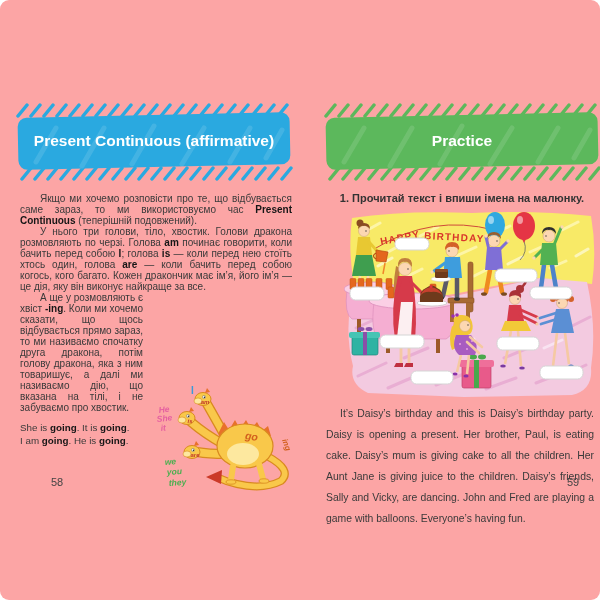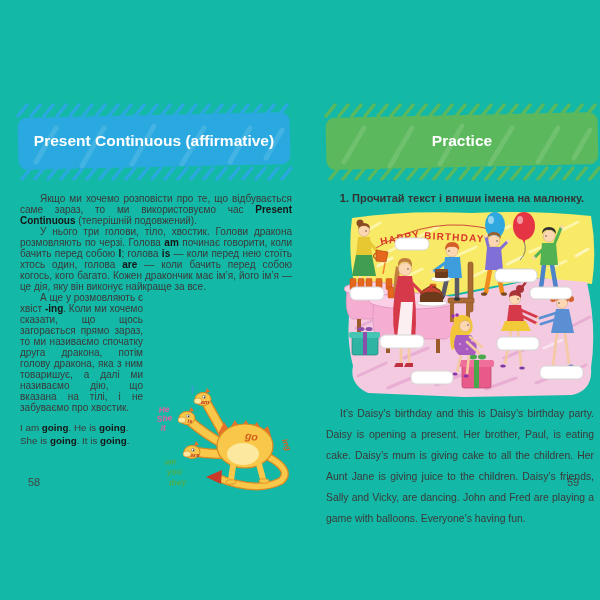--- a/index.html
+++ b/index.html
@@ -1,34 +1,34 @@
 <!DOCTYPE html>
 <html><head>
 <meta charset="utf-8">
 <style>
   html,body{margin:0;padding:0;background:#ffffff;}
-  .spread{position:relative;width:600px;height:600px;background:#14b8a6;overflow:hidden;
-          font-family:"Liberation Sans",sans-serif;color:#3a3a3a;}
+  .spread{position:relative;width:600px;height:600px;background:#fca5a5;overflow:hidden;
+          font-family:"Liberation Sans",sans-serif;color:#3a3a3a;border-radius:9px;}
   .page{position:absolute;top:100px;}
   .page-left{left:12px;width:284px;}
   .page-right{left:320px;width:284px;}
   .header-svg{display:block;}
   .page-text{width:272px;margin:9px 0 8px 8px;font-size:10px;line-height:11px;text-align:justify;}
   .page-text p{margin:0;text-indent:20px;}
   .page-text b{color:#161616;}
   .dragon-space{float:right;width:145px;height:82px;margin-top:50px;margin-left:4px;}
   .examples{margin:3px 0 0 8px;font-size:9.8px;line-height:13.4px;width:272px;}
   .examples div{white-space:nowrap;}
   .examples b{color:#161616;}
   .task-line{margin-top:8px;text-align:center;font-size:11px;font-weight:bold;color:#333;}
   .scene-wrap{margin:4px 0 0 24px;width:256px;height:191px;}
   .story{width:268px;margin:4px 16px 0 6px;font-size:10.4px;line-height:21px;text-align:justify;}
   .story p{margin:0;text-indent:14px;}
   .pagenum{position:absolute;top:476px;font-size:11px;color:#444;}
-  .pagenum-left{left:28px;}
+  .pagenum-left{left:51px;}
   .pagenum-right{left:567px;}
   .dragon-abs{position:absolute;left:147px;top:384px;width:150px;height:112px;}
   svg text{font-family:"Liberation Sans",sans-serif;}
 </style>
 </head>
 <body>
 
 <div class="spread">
 
   <div class="page page-left">
@@ -37,26 +37,26 @@
       <path d="M6,16l9,-11M19,16l9,-11M32,16l9,-11M45,16l9,-11M58,16l9,-11M71,16l9,-11M84,16l9,-11M97,16l9,-11M110,16l9,-11M123,16l9,-11M136,16l9,-11M149,16l9,-11M162,16l9,-11M175,16l9,-11M188,16l9,-11M201,16l9,-11M214,16l9,-11M227,16l9,-11M240,16l9,-11M253,16l9,-11M266,16l9,-11" stroke-width="3.5" stroke-linecap="round" fill="none" stroke="#2aa9e0"></path>
       <path d="M10,79l9,-11M23,79l9,-11M36,79l9,-11M49,79l9,-11M62,79l9,-11M75,79l9,-11M88,79l9,-11M101,79l9,-11M114,79l9,-11M127,79l9,-11M140,79l9,-11M153,79l9,-11M166,79l9,-11M179,79l9,-11M192,79l9,-11M205,79l9,-11M218,79l9,-11M231,79l9,-11M244,79l9,-11M257,79l9,-11M270,79l9,-11" stroke-width="3.5" stroke-linecap="round" fill="none" stroke="#2aa9e0"></path>
       <rect x="6" y="15" width="272" height="52" rx="9" transform="rotate(-1.2 142 41)" fill="#2aa9e0"></rect>
       <path d="M24,62l20,-34M70,66l22,-38M120,64l22,-38M170,64l22,-36M218,62l20,-34M254,58l16,-28" stroke="#ffffff" stroke-opacity="0.12" stroke-width="5" stroke-linecap="round" fill="none"></path>
       <text x="142" y="46" text-anchor="middle" font-size="15.5" font-weight="600" fill="#ffffff">Present Continuous (affirmative)</text>
     </svg>
 
     <div class="page-text">
       <p><span>Якщо ми хочемо розповісти про те, що відбувається саме зараз, то ми використовуємо час </span><b>Present Continuous</b><span> (теперішній подовжений).</span></p>
       <p><span>У нього три голови, тіло, хвостик. Голови дракона розмовляють по черзі. Голова </span><b>am</b><span> починає говорити, коли бачить перед собою </span><b>I</b><span>; голова </span><b>is</b><span> — коли перед нею стоїть хтось один, голова </span><b>are</b><span> — коли бачить перед собою когось, кого багато. Кожен дракончик має ім’я, його ім’я — це дія, яку він виконує найкраще за все.</span></p>
-      <p><span class="dragon-space"></span><span>А ще у розмовляють є хвіст </span><b>-ing</b><span>. Коли ми хочемо сказати, що щось загорається прямо зараз, то ми називаємо спочатку друга дракона, потім голову дракона, яка з ним товаришує, а далі ми називаємо дію, що вказана на тілі, і не забуваємо про хвостик.</span></p>
+      <p><span class="dragon-space"></span><span>А ще у розмовляють є хвіст </span><b>-ing</b><span>. Коли ми хочемо сказати, що щось відбувається прямо зараз, то ми називаємо спочатку друга дракона, потім голову дракона, яка з ним товаришує, а далі ми називаємо дію, що вказана на тілі, і не забуваємо про хвостик.</span></p>
     </div>
 
     <div class="examples">
+      <div><span>She is </span><b>going</b><span>. It is </span><b>going</b><span>.</span></div>
       <div><span>I am </span><b>going</b><span>. He is </span><b>going</b><span>.</span></div>
-      <div><span>She is </span><b>going</b><span>. It is </span><b>going</b><span>.</span></div>
     </div>
   </div>
 
   <svg class="dragon-abs" viewBox="0 0 150 112">
 
     <path d="M120,72 Q146,86 134,97 Q116,106 90,100 Q80,98 72,94" stroke="#d98a20" stroke-width="8" fill="none" stroke-linecap="round"></path>
     <path d="M120,72 Q146,86 134,97 Q116,106 90,100 Q80,98 72,94" stroke-width="5.5" fill="none" stroke-linecap="round" stroke="#f9c84a"></path>
     <polygon points="59,93 75,86 74,100" fill="#cb3a28"></polygon>
 
     <g>

